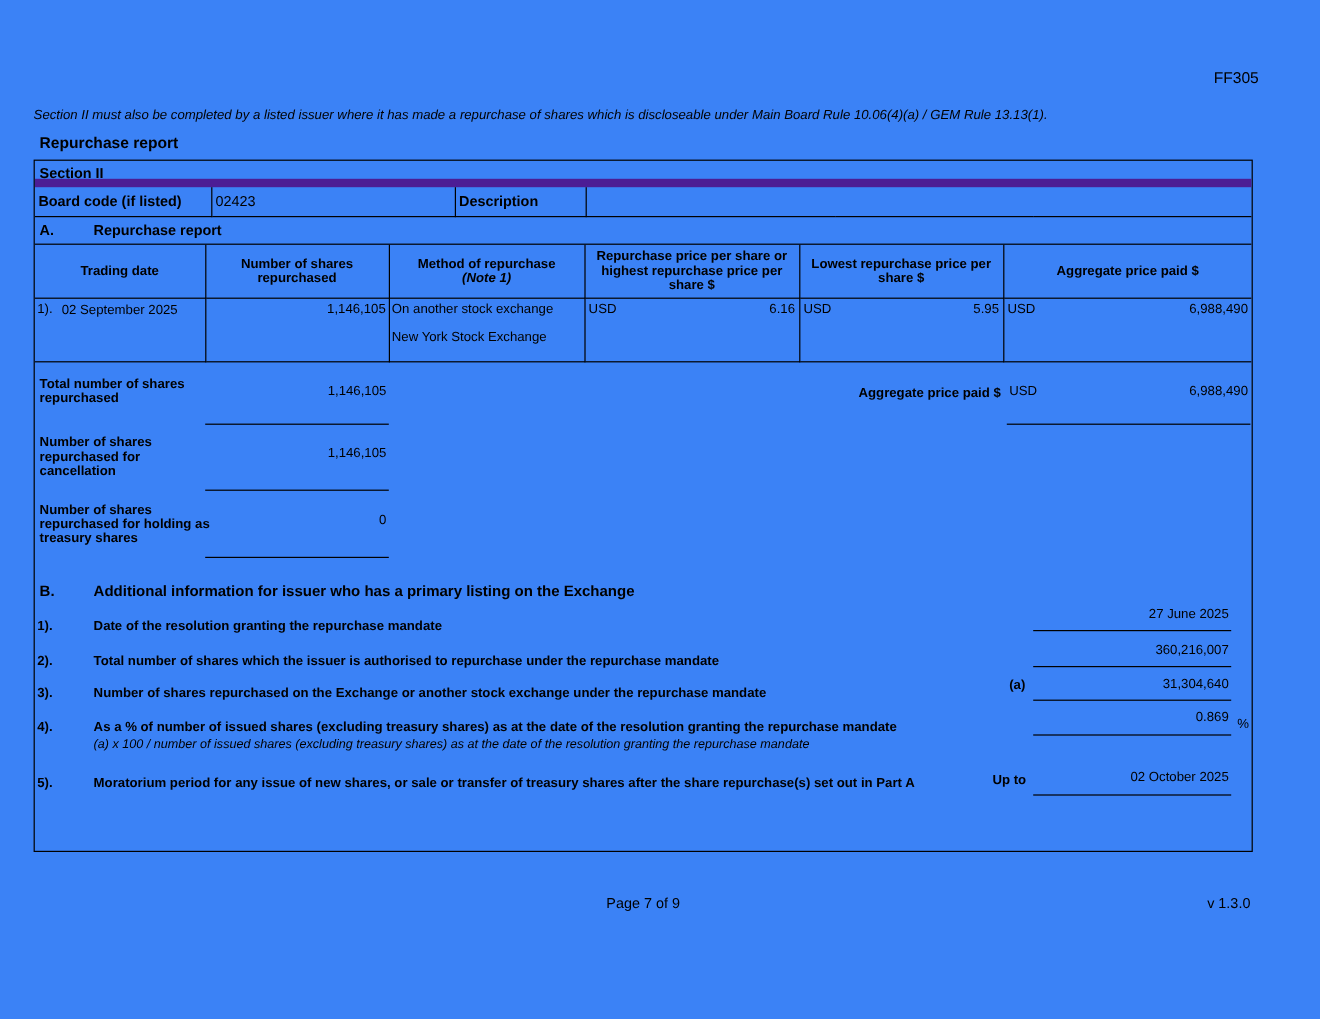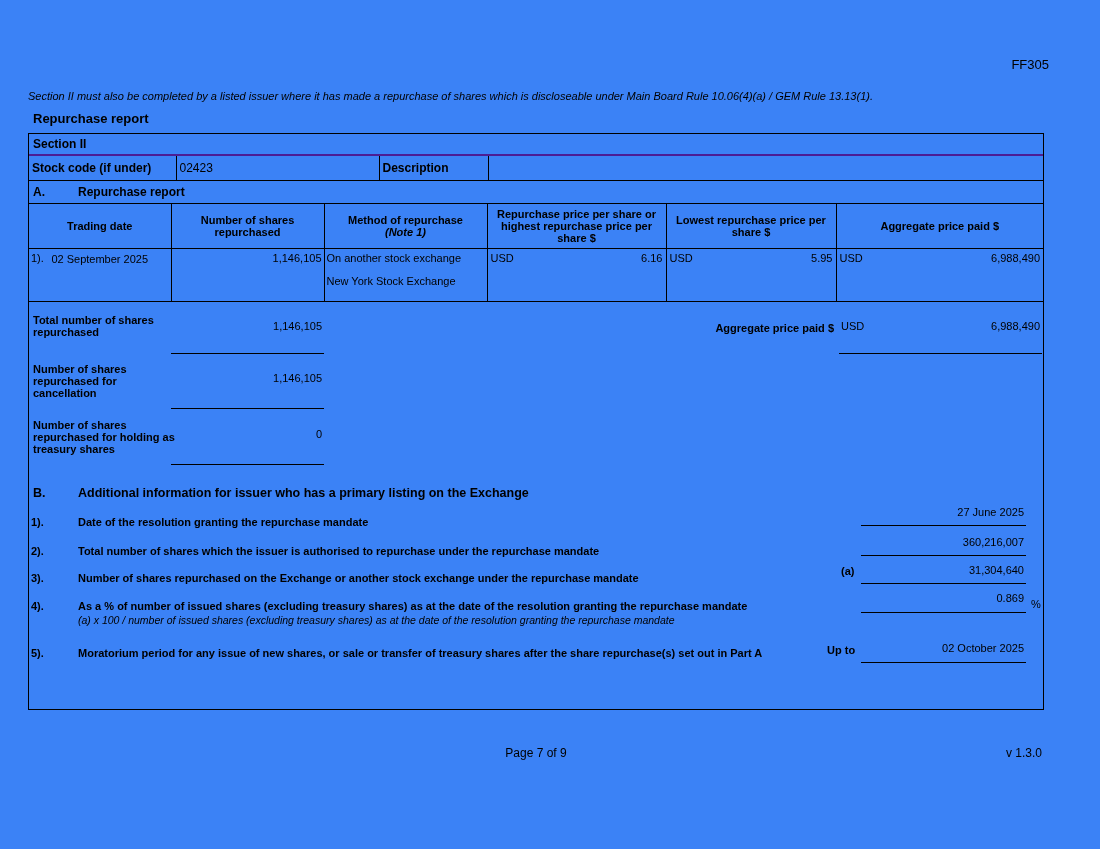--- a/index.html
+++ b/index.html
@@ -5,21 +5,21 @@
   * { margin:0; padding:0; box-sizing:border-box; }
   html, body { background:#ffffff; }
   .page {
     position:relative; width:1100px; height:849px; background:#3b82f6;
     font-family:"Liberation Sans", sans-serif; color:#000; overflow:hidden;
   }
   .form-code { position:absolute; top:57px; right:51px; font-size:13px; }
   .intro { position:absolute; top:90px; left:28px; width:1014px; font-size:11px; font-style:italic; }
   .doc-title { position:absolute; top:111px; left:33px; font-size:13px; font-weight:bold; }
   .outer-box { position:absolute; top:133px; left:28px; width:1016px; height:577px; border:1.5px solid #000; overflow:hidden; }
-  .sec2 { height:22px; line-height:21px; padding-left:4px; font-weight:bold; font-size:12px; border-bottom:2px solid #4c1d95; }
+  .sec2 { height:22px; line-height:21px; padding-left:4px; font-weight:bold; font-size:12px; border-bottom:7px solid #4c1d95; }
   table { border-collapse:collapse; width:100%; table-layout:fixed; }
   .info-table td { border:1px solid #000; height:24px; padding:0 3px; font-size:12px; vertical-align:middle; white-space:nowrap; overflow:hidden; }
   .info-table tr td:first-child { border-left:none; }
   .info-table tr td:last-child { border-right:none; }
   .info-table tr:first-child td { border-top:none; }
   .b { font-weight:bold; }
   .part-a-bar { position:relative; height:23px; line-height:22px; font-weight:bold; font-size:12px; border-bottom:1px solid #000; }
   .part-a-bar .letter { position:absolute; left:4px; }
   .part-a-bar .txt { position:absolute; left:49px; }
   .rep-table th { border:1px solid #000; font-size:11px; font-weight:bold; text-align:center; vertical-align:middle; height:45px; padding:2px 6px; }
@@ -63,21 +63,21 @@
       <colgroup>
         <col style="width:147px">
           <col style="width:203px">
           <col style="width:109px">
         <col style="width:208px">
           <col style="width:165px">
           <col>
       </colgroup>
       <tbody>
       <tr>
-        <td class="b">Stock code (if under)</td>
+        <td class="b">Board code (if listed)</td>
         <td>02423</td>
         <td class="b">Description</td>
         <td colspan="3"></td>
       </tr>
     </tbody>
       </table>
 
     <div class="part-a-bar">
       <span class="letter">A.</span>
       <span class="txt">Repurchase report</span>

